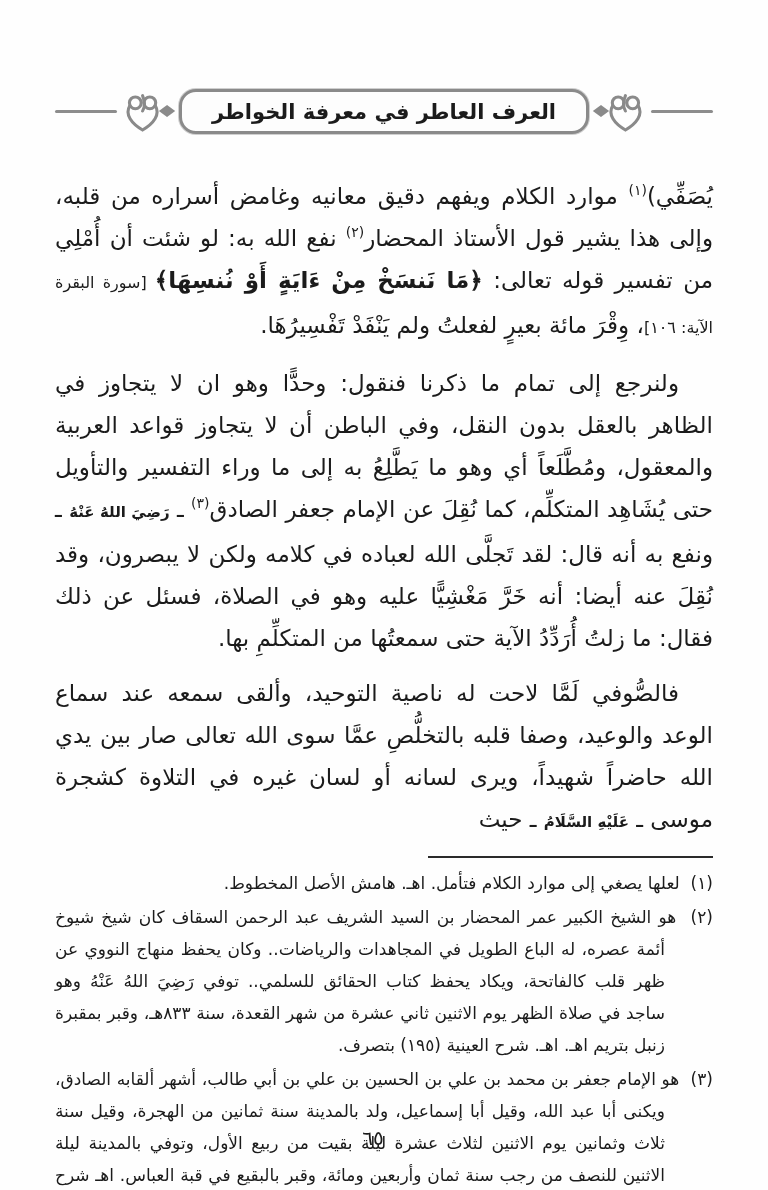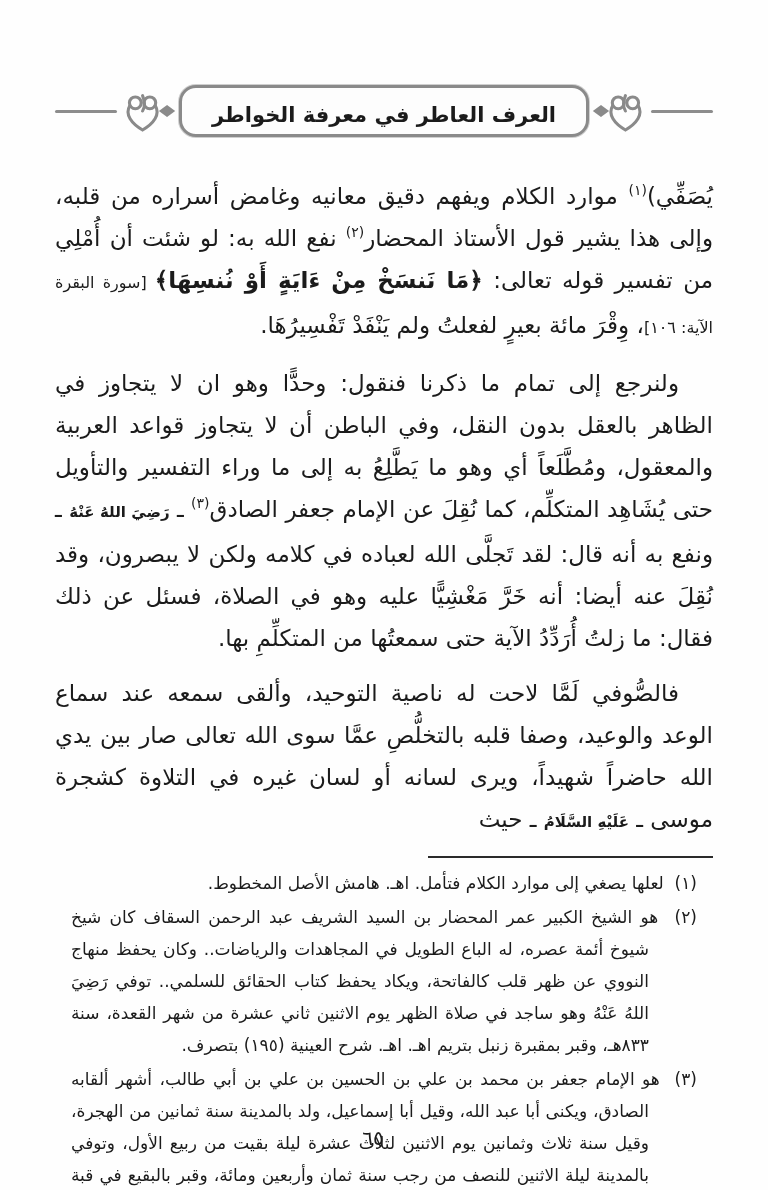--- a/index.html
+++ b/index.html
@@ -23,21 +23,21 @@
     height:54px;
   }
   .rule{flex:1;height:3px;background:#8d8d8d;border-radius:2px;}
   .ornament{flex:0 0 auto;display:flex;align-items:center;margin:0 2px;}
   .ornament.flip{transform:scaleX(-1);}
   .title-box{
     flex:0 0 auto;
     border:3px solid #8a8a8a;
     border-radius:17px;
     background:#fdfdfd;
-    padding:15px 30px 7px;
+    padding:8px 30px 7px;
     box-shadow:0 0 0 1px #cfcfcf;
   }
   .title-box span{
     font-size:21px;font-weight:bold;letter-spacing:0;
     white-space:nowrap;
   }
   
   .body-text{
     direction:rtl;
     margin-top:37px;
@@ -58,21 +58,21 @@
   }
   .footnotes{
     direction:rtl;
     font-size:17px;
     line-height:32px;
     text-align:justify;
   }
   .footnote{
     padding-right:48px;
     text-indent:-48px;
-    margin:0 16px 2px;
+    margin:0 0 2px;
   }
   .fn-marker{display:inline;}
   
   .page-number{
     position:absolute;
     bottom:40px;left:0;right:22px;
     text-align:center;
     font-size:20px;
   }
 </style>

